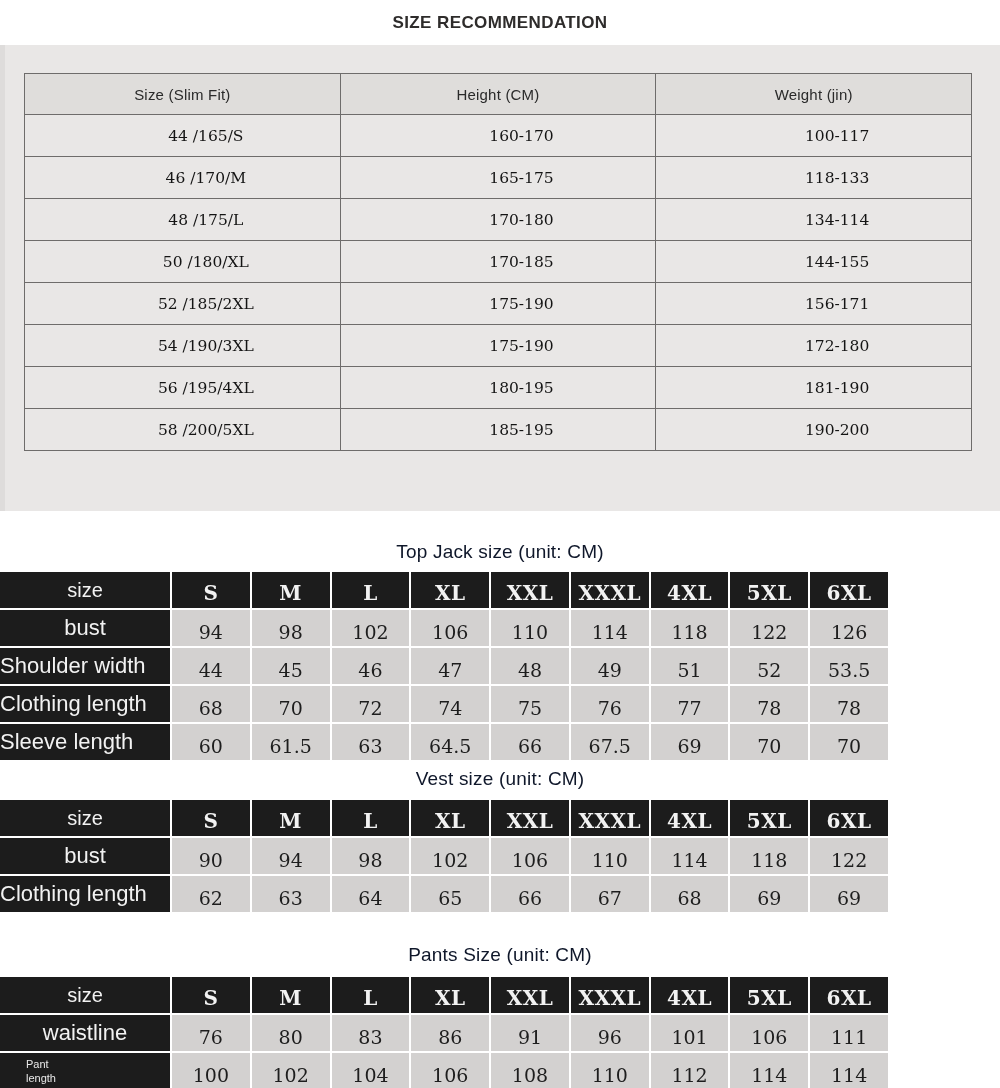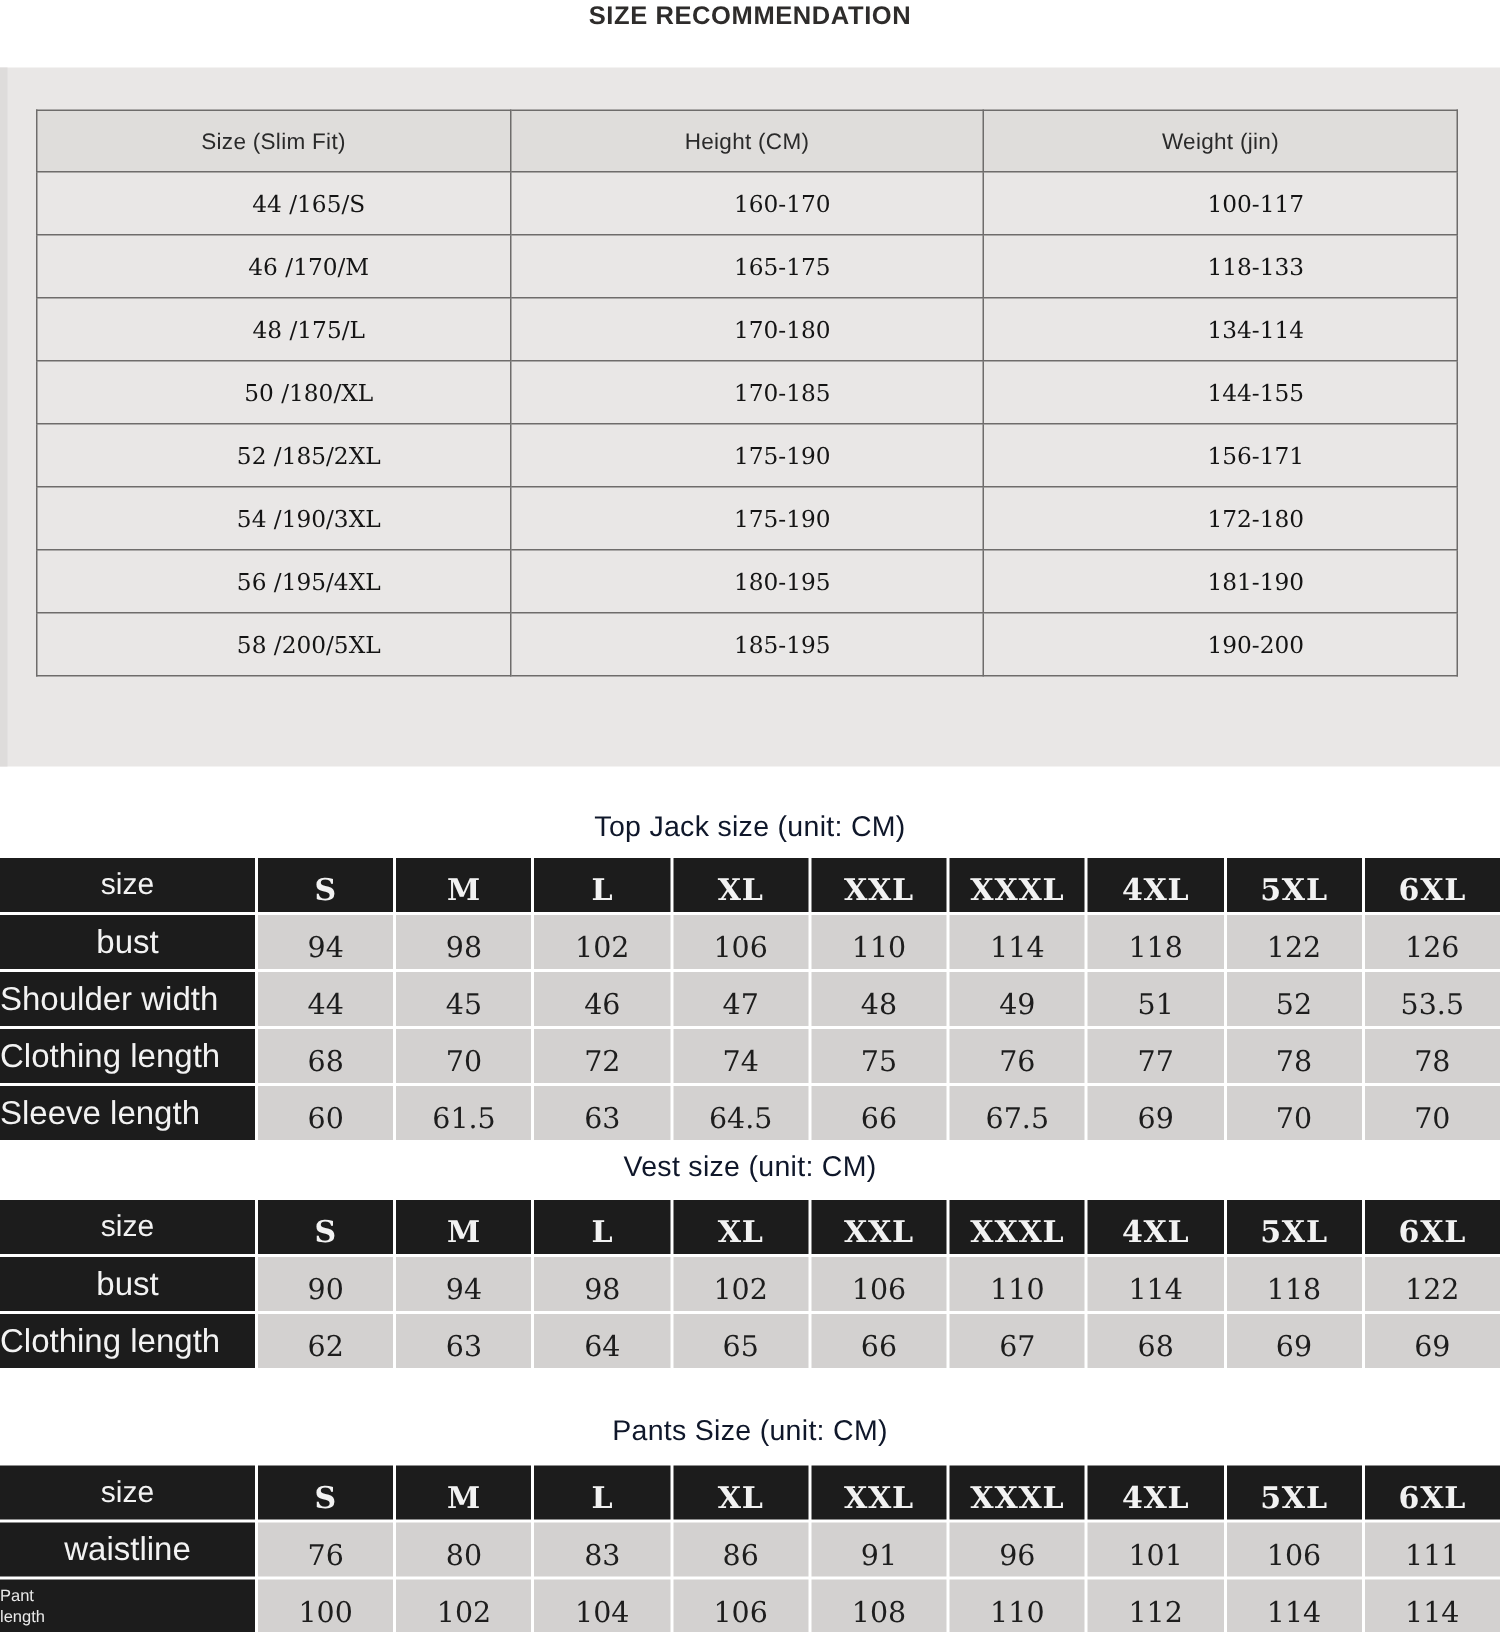--- a/index.html
+++ b/index.html
@@ -1,21 +1,21 @@
 <!DOCTYPE html>
 <html><head>
 <meta charset="utf-8">
 <style>
   html,body{margin:0;padding:0;}
   body{
     width:1000px;height:1088px;position:relative;overflow:hidden;
     background:#ffffff;font-family:"Liberation Sans",sans-serif;
   }
   .page-title{
-    position:absolute;top:1px;left:0;width:100%;text-align:center;
+    position:absolute;top:13px;left:0;width:100%;text-align:center;
     font-size:17px;font-weight:bold;letter-spacing:.4px;color:#2e2c2b;
   }
   
   .rec{
     position:absolute;top:45px;left:0;width:1000px;height:466px;
     background:#e9e7e6;border-left:5px solid #dedcdb;box-sizing:border-box;
   }
   .rec table{
     position:absolute;top:28px;left:19px;width:948px;
     border-collapse:collapse;table-layout:fixed;
@@ -28,36 +28,36 @@
     height:39px;text-align:center;border:1px solid #6e6c6b;
     font-family:"DejaVu Serif","Liberation Serif",serif;
     font-size:15.5px;color:#141414;padding-left:48px;
   }
   
   .sec-head{
     position:absolute;left:0;width:100%;text-align:center;
     font-size:19px;color:#0f172a;letter-spacing:.2px;
   }
   
-  .sizegrid{position:absolute;left:0;width:1000px;}
+  .sizegrid{position:absolute;left:0;width:888px;}
   .grid{
     display:grid;grid-template-columns:170px repeat(9,1fr);
     gap:2px;grid-auto-rows:36px;
   }
   .cell{display:flex;align-items:center;justify-content:center;box-sizing:border-box;}
   .blk{background:#1c1c1c;color:#f2f2f2;}
   .corner{font-size:20px;}
   .szh{
     font-family:"DejaVu Serif","Liberation Serif",serif;font-weight:bold;
     font-size:20px;padding-top:5px;letter-spacing:.5px;
   }
   .lbl{font-size:22px;z-index:2;overflow:visible;}
   .lbl span{white-space:nowrap;}
   .lbl.long{justify-content:flex-start;}
-  .lbl.small{justify-content:flex-start;padding-left:0;}
+  .lbl.small{justify-content:flex-start;padding-left:26px;}
   .lbl.small span{white-space:normal;display:block;width:52px;font-size:11px;line-height:1.3;text-align:left;color:#e9e9e9;}
   .val{
     background:#d3d1d0;font-family:"DejaVu Serif","Liberation Serif",serif;
     font-size:19px;color:#1d1d1d;padding-top:7px;
   }
 </style>
 </head>
 <body>
 
 <div class="page-title">SIZE RECOMMENDATION</div>

